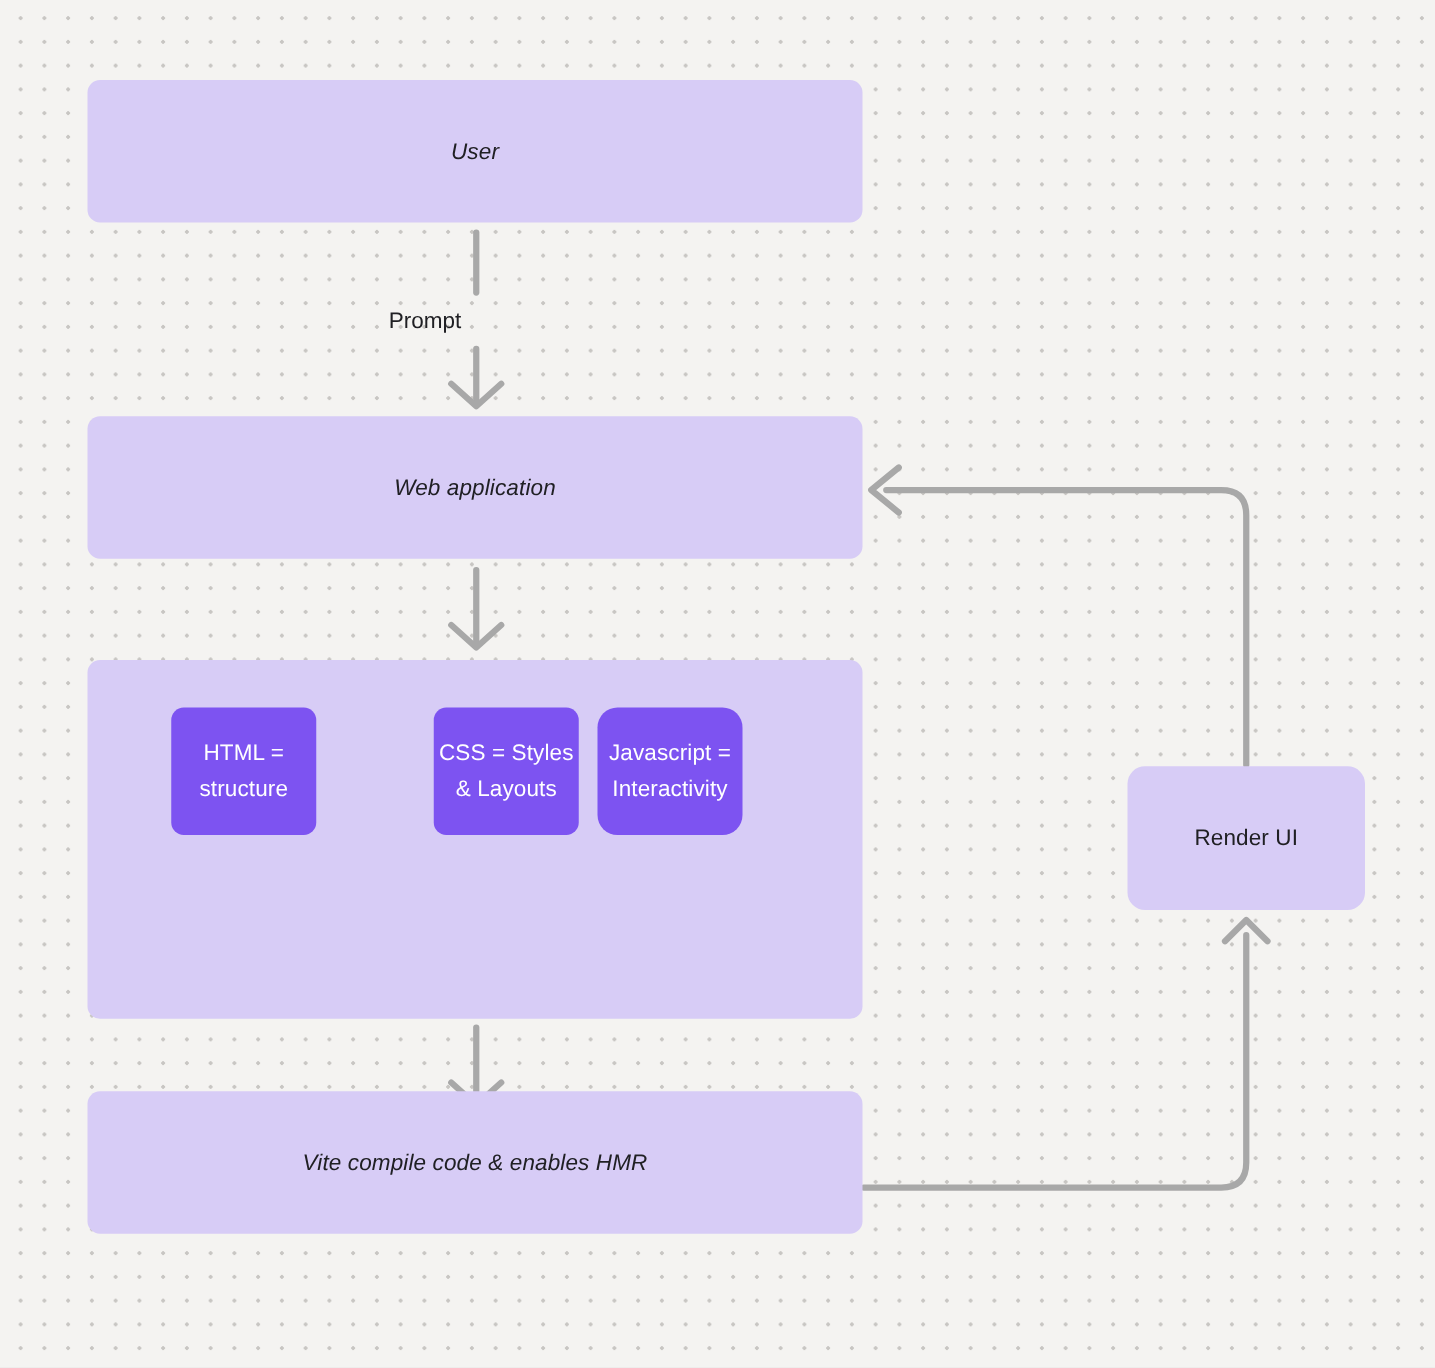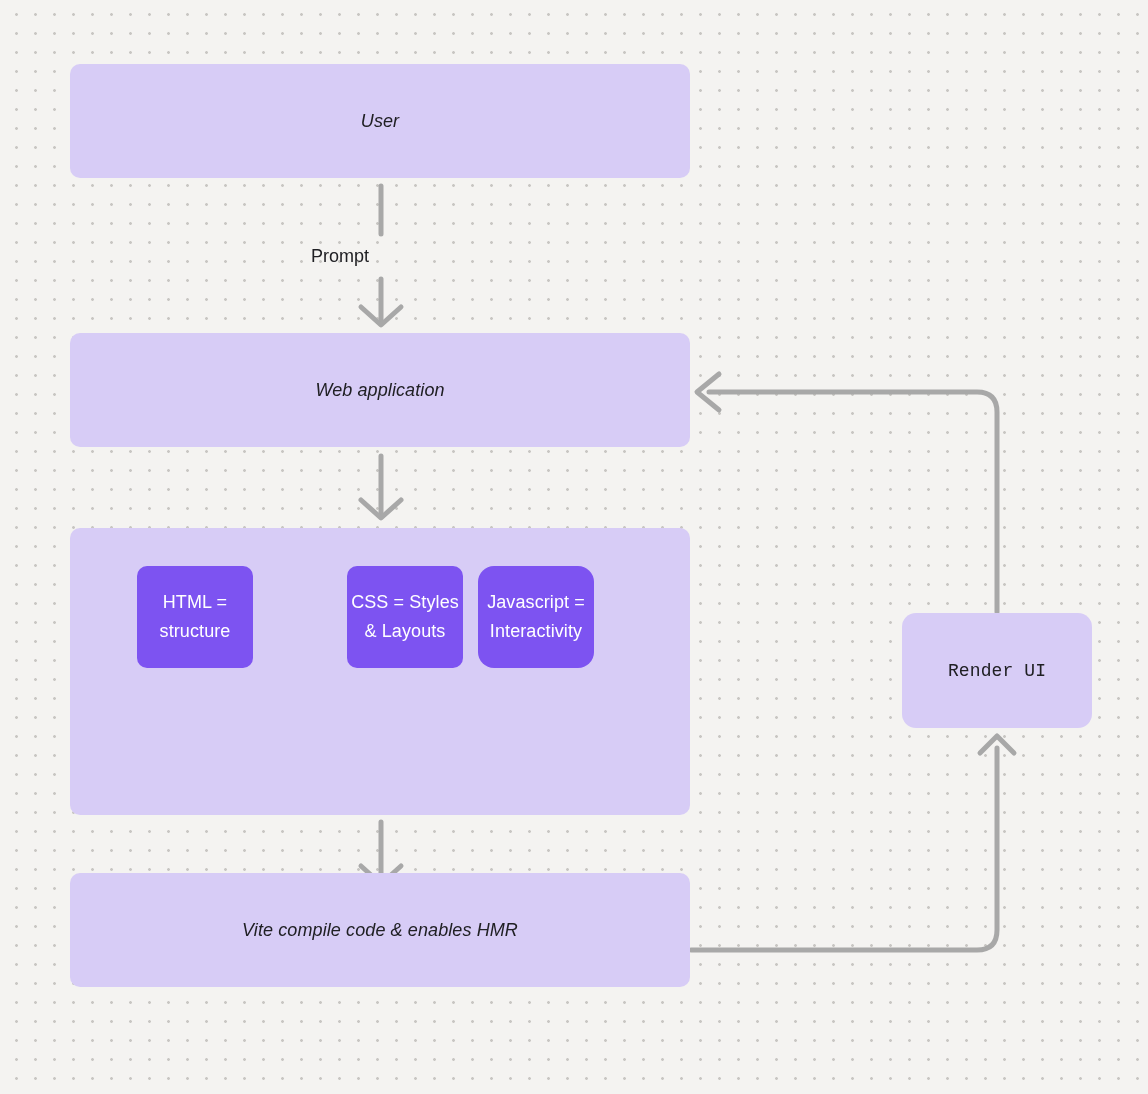--- a/index.html
+++ b/index.html
@@ -56,21 +56,20 @@
     display:flex;align-items:center;justify-content:center;
     text-align:center;
   }
   .chip-1{left:67px;}
   .chip-2{left:238px;margin-left:39px;}
   .chip-3{left:408px;border-radius:16px;}
   .render{
     left:902px;top:613px;width:190px;height:115px;
     background:var(--node-fill);
     border-radius:14px;
-    font-family:Liberation Mono, monospace;
   }
   .edge-label{
     position:absolute;left:311px;top:246px;width:140px;
     text-align:left;
     color:var(--label-text);
     font-size:18px;
   }
 </style>
 </head>
 <body>

